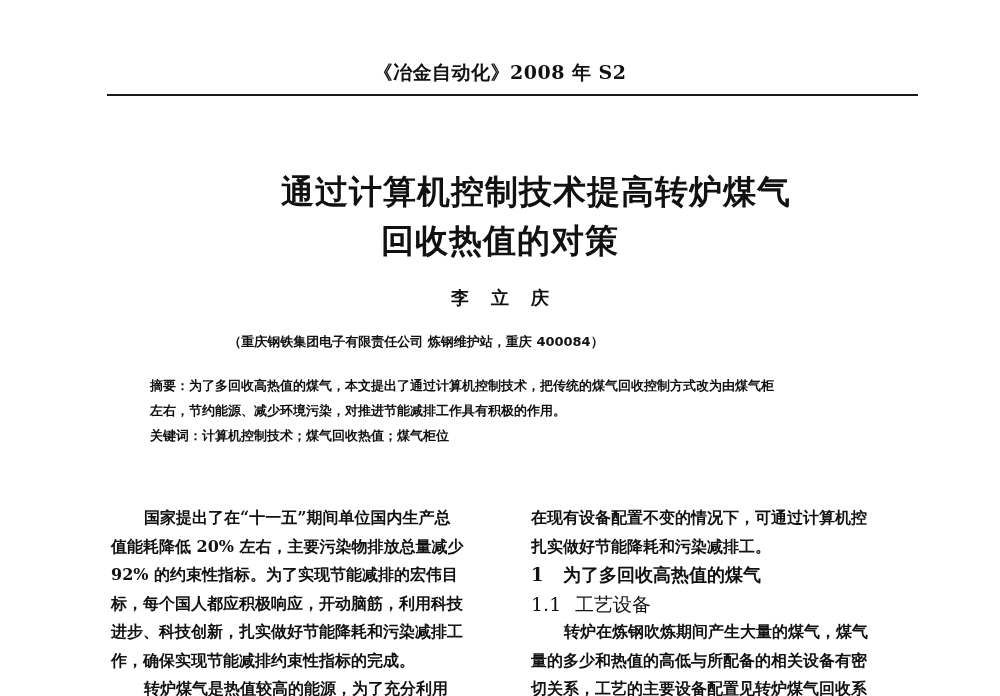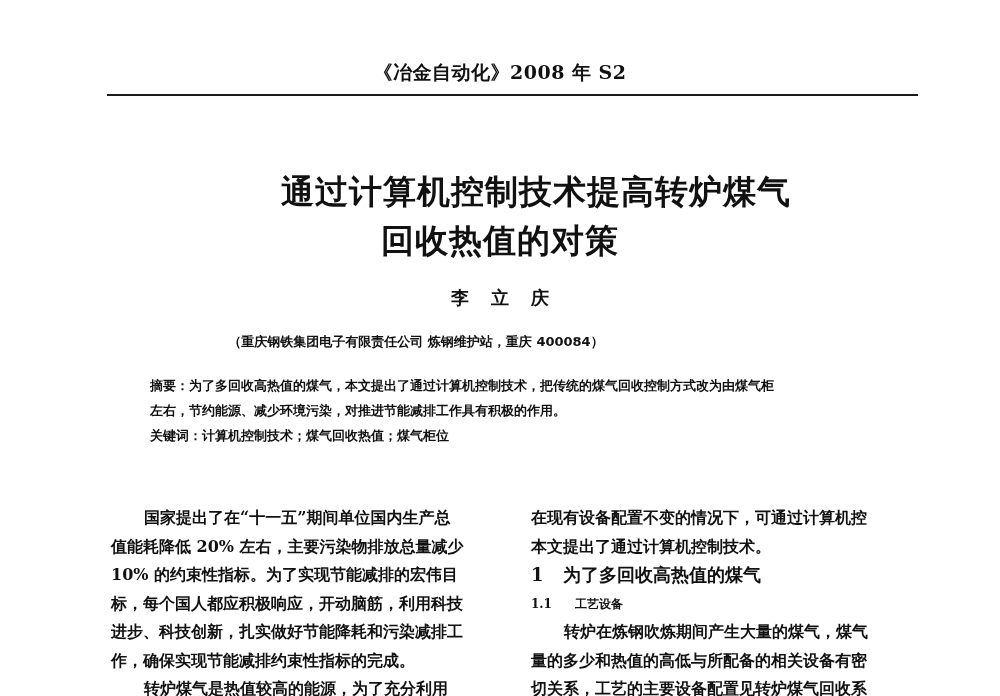--- a/index.html
+++ b/index.html
@@ -41,21 +41,21 @@
   .abstract .label { font-weight: bold; }
   .abstract .line { white-space: nowrap; }
   .col {
     top: 504px; font-size: 16px; font-weight: bold; line-height: 28.5px;
   }
   .col-left { left: 111px; width: 390px; }
   .col-right { left: 531px; width: 390px; }
   .line { white-space: nowrap; display: block; }
   .indent { padding-left: 33px; }
   .h1 { font-size: 18px; font-weight: bold; font-family: "DejaVu Sans", "Liberation Sans", sans-serif; }
-  .h2 { font-size: 12px; font-weight: bold; font-family: "DejaVu Sans", "Liberation Sans", sans-serif; }
+  .h2 { font-size: 19px; font-weight: normal; font-family: "DejaVu Sans", "Liberation Sans", sans-serif; }
   .num { display: inline-block; width: 32px; font-family: "DejaVu Serif", "Liberation Serif", serif; }
 </style>
 </head>
 <body>
 
 <div class="abs running-head">《冶金自动化》2008 年 S2</div>
 <div class="abs rule"></div>
 
 <div class="abs title title1">通过计算机控制技术提高转炉煤气</div>
 <div class="abs title title2">回收热值的对策</div>
@@ -65,28 +65,28 @@
 
 <div class="abs abstract">
   <span class="line"><span class="label">摘要：</span><span>为了多回收高热值的煤气，本文提出了通过计算机控制技术，把传统的煤气回收控制方式改为由煤气柜</span></span>
   <span class="line">左右，节约能源、减少环境污染，对推进节能减排工作具有积极的作用。</span>
   <span class="line"><span class="label">关键词：</span><span>计算机控制技术；煤气回收热值；煤气柜位</span></span>
 </div>
 
 <div class="abs col col-left">
   <span class="line indent">国家提出了在“十一五”期间单位国内生产总</span>
   <span class="line">值能耗降低 20% 左右，主要污染物排放总量减少</span>
-  <span class="line">10% 的约束性指标。为了实现节能减排的宏伟目</span>
+  <span class="line">92% 的约束性指标。为了实现节能减排的宏伟目</span>
   <span class="line">标，每个国人都应积极响应，开动脑筋，利用科技</span>
   <span class="line">进步、科技创新，扎实做好节能降耗和污染减排工</span>
   <span class="line">作，确保实现节能减排约束性指标的完成。</span>
   <span class="line indent">转炉煤气是热值较高的能源，为了充分利用</span>
 </div>
 
 <div class="abs col col-right">
   <span class="line">在现有设备配置不变的情况下，可通过计算机控</span>
-  <span class="line">本文提出了通过计算机控制技术。</span>
+  <span class="line">扎实做好节能降耗和污染减排工。</span>
   <span class="line h1"><span class="num">1</span><span>为了多回收高热值的煤气</span></span>
   <span class="line h2"><span class="num" style="width:44px">1.1</span><span>工艺设备</span></span>
   <span class="line indent">转炉在炼钢吹炼期间产生大量的煤气，煤气</span>
   <span class="line">量的多少和热值的高低与所配备的相关设备有密</span>
   <span class="line">切关系，工艺的主要设备配置见转炉煤气回收系</span>
 </div>
 
 </body></html>

